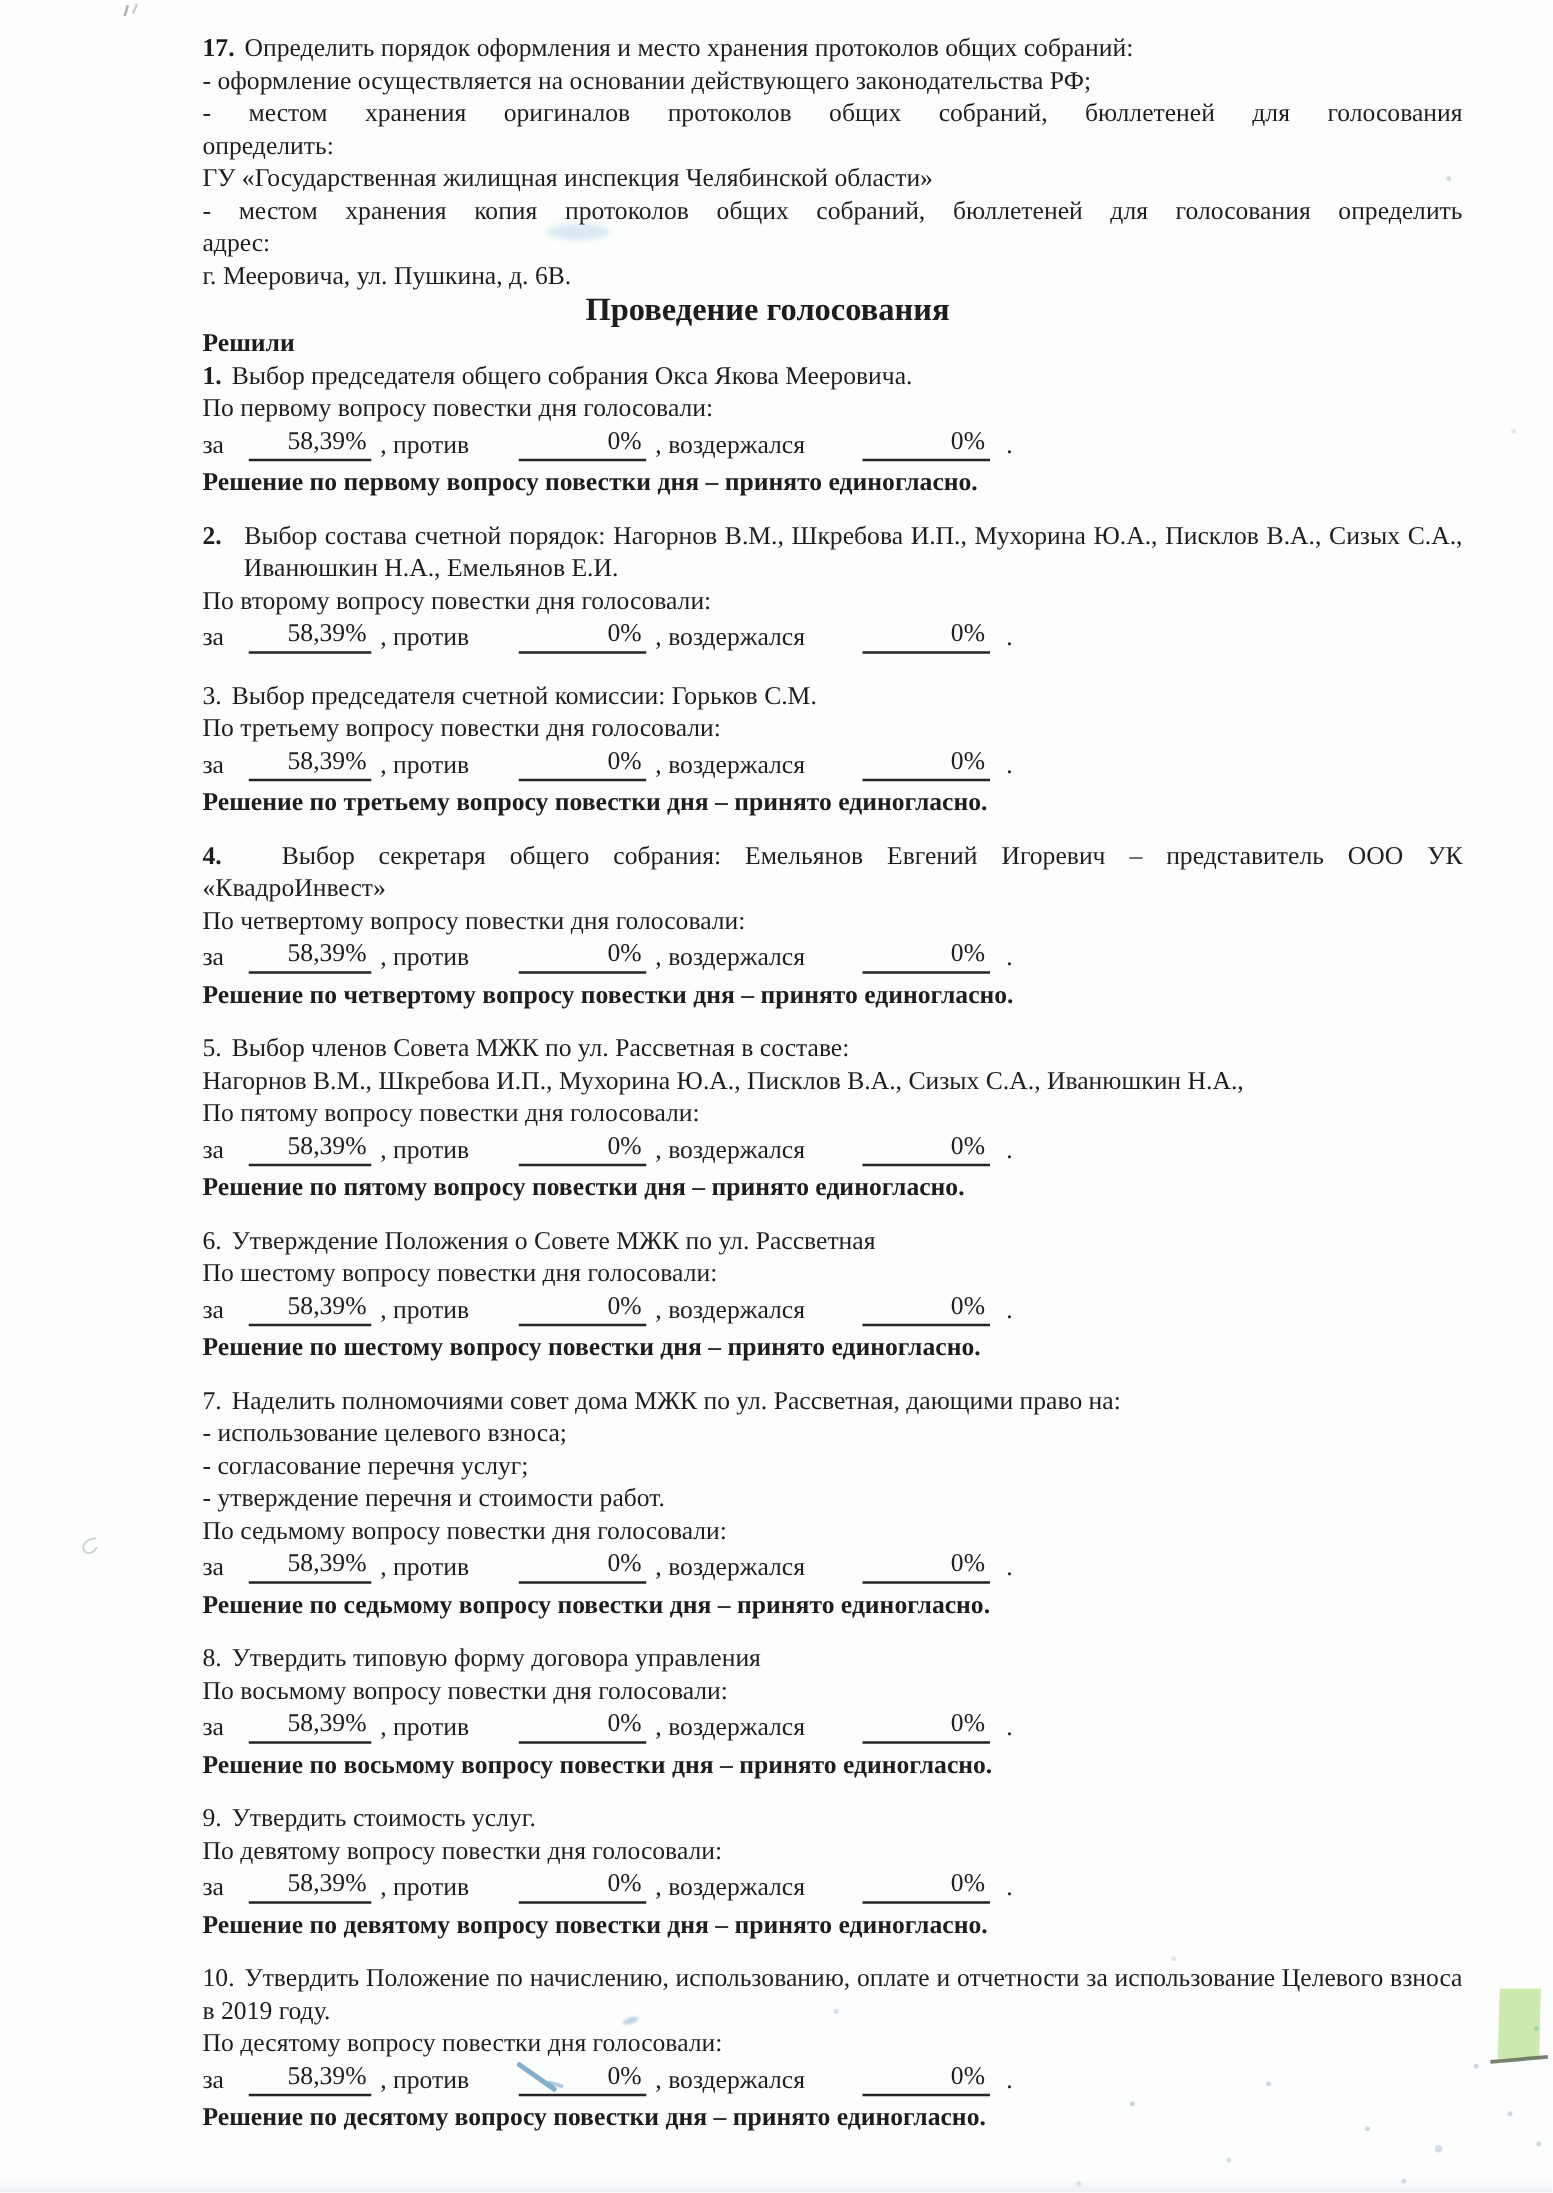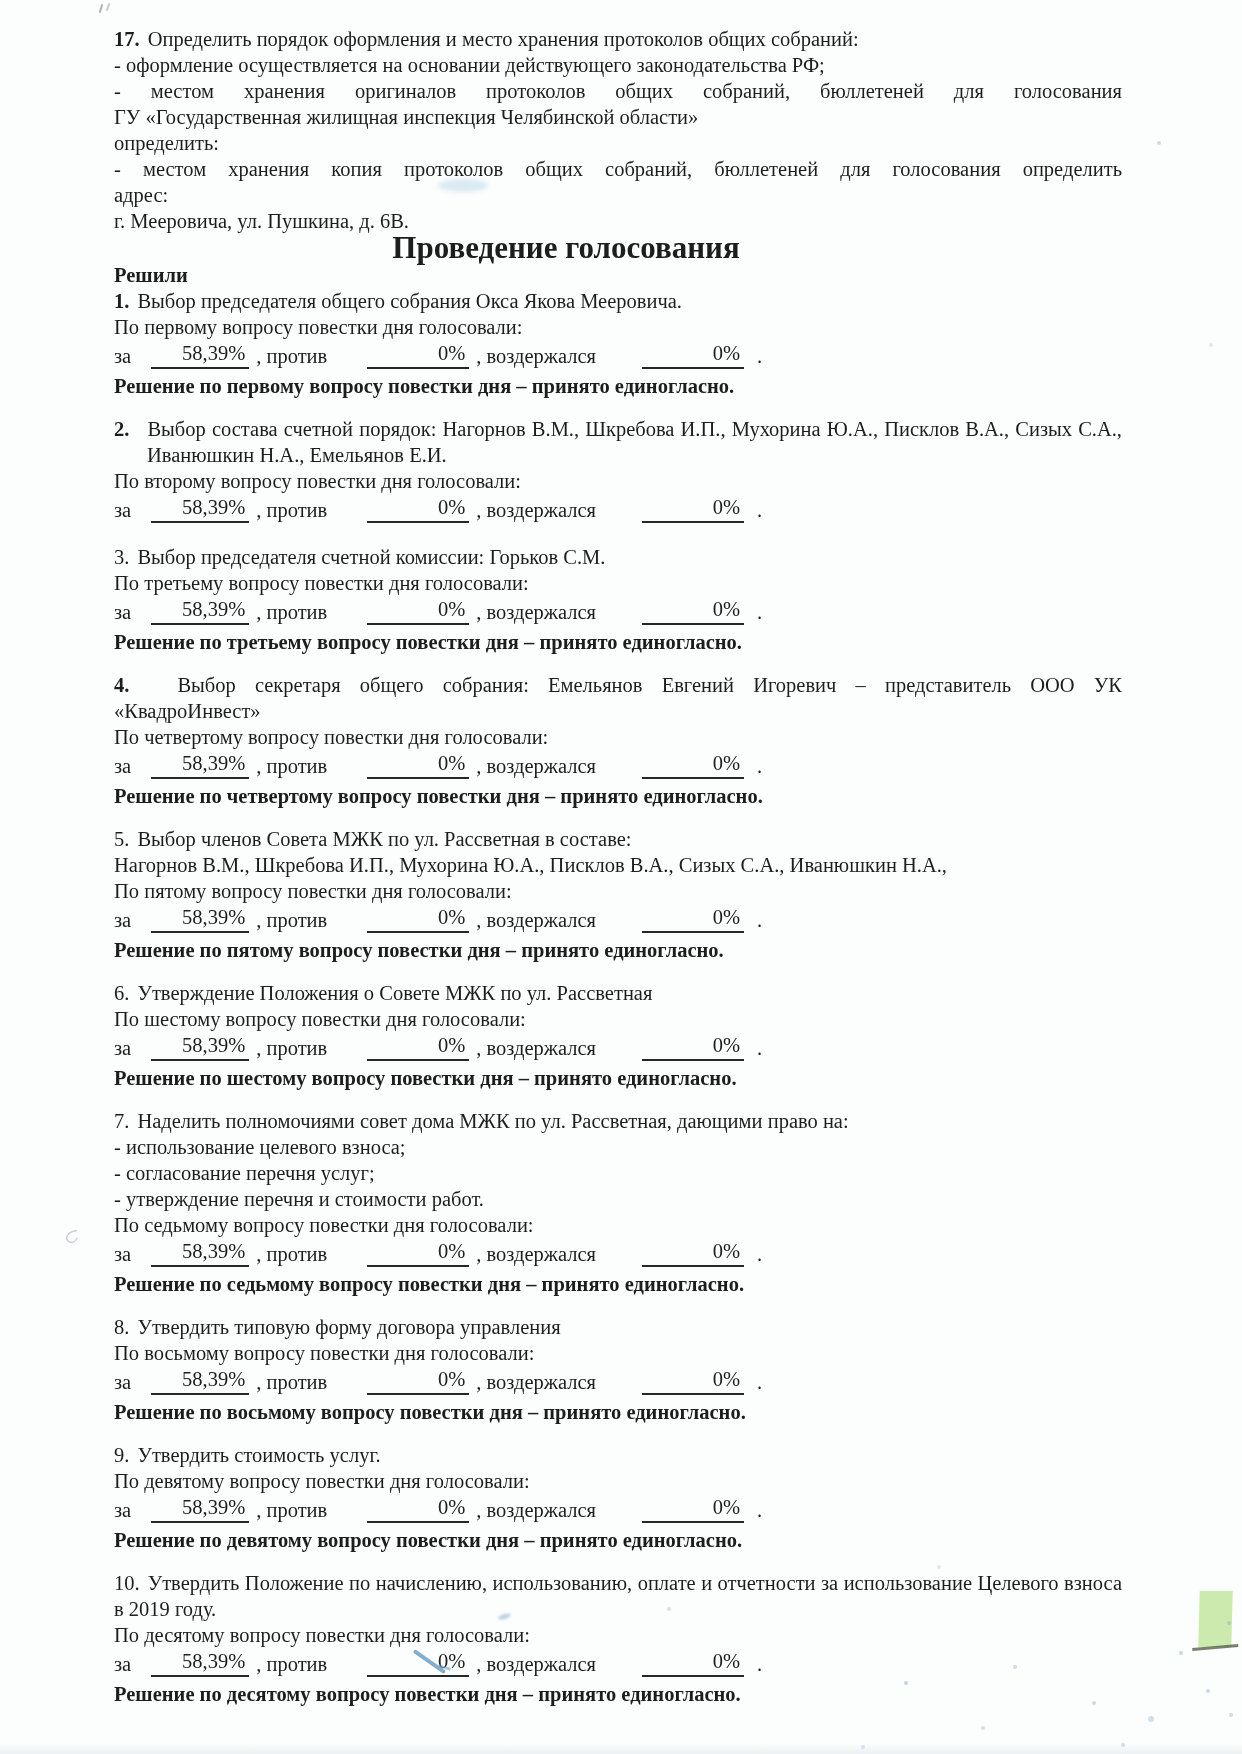--- a/index.html
+++ b/index.html
@@ -7,29 +7,29 @@
     --pen-color:#6fa0c6;
     --ink:#1d1d1d;
   }
   html,body{margin:0;padding:0;}
   body{
     width:1242px;height:1754px;position:relative;overflow:hidden;
     background:#fcfdfd;
     font-family:"Liberation Serif", serif;
     color:var(--ink);
   }
-  .page{position:absolute;inset:0;}
+  .page{position:absolute;inset:0;padding-left:48px;}
   .content{position:relative;z-index:2;padding:26px 118px 0 114px;width:1008px;}
   .content p{margin:0;line-height:26px;font-size:20.5px;}
   .num{font-weight:700;margin-right:8px;}
   .stretch{text-align:justify;text-align-last:justify;}
   .t-line{text-align:justify;}
   .heading{
     font-family:"Liberation Serif", serif;
-    font-weight:700;font-size:31px;line-height:28px;margin:0;
+    font-weight:700;font-size:26px;line-height:28px;margin:0;
     text-align:center;transform:translateX(-52px);
   }
   .resolved{font-weight:700;}
   .item{margin-top:17px;}
   #items .item:first-child{margin-top:0;}
   .item .num{font-weight:400;}
   #items .item:nth-of-type(1) .num,
   #items .item:nth-of-type(2) .num,
   #items .item:nth-of-type(4) .num{font-weight:700;}
   #items .item:nth-of-type(2) .t-line{padding-left:33px;text-indent:-33px;}
@@ -119,22 +119,22 @@
   </div>
   <div class="artifact speckles"></div>
   <div class="artifact bottom-tint"></div>
 
   <div class="content">
 
     <section class="intro">
       <p class="line"><b class="num">17.</b><span>Определить порядок оформления и место хранения протоколов общих собраний:</span></p>
       <p class="line">- оформление осуществляется на основании действующего законодательства РФ;</p>
       <p class="line stretch">- местом хранения оригиналов протоколов общих собраний, бюллетеней для голосования</p>
+      <p class="line">определить:</p>
       <p class="line">ГУ «Государственная жилищная инспекция Челябинской области»</p>
-      <p class="line">определить:</p>
       <p class="line stretch">- местом хранения копия протоколов общих собраний, бюллетеней для голосования определить</p>
       <p class="line">адрес:</p>
       <p class="line">г. Мееровича, ул. Пушкина, д. 6В.</p>
     </section>
 
     <h1 class="heading">Проведение голосования</h1>
 
     <p class="resolved">Решили</p>
 
     <div id="items">

